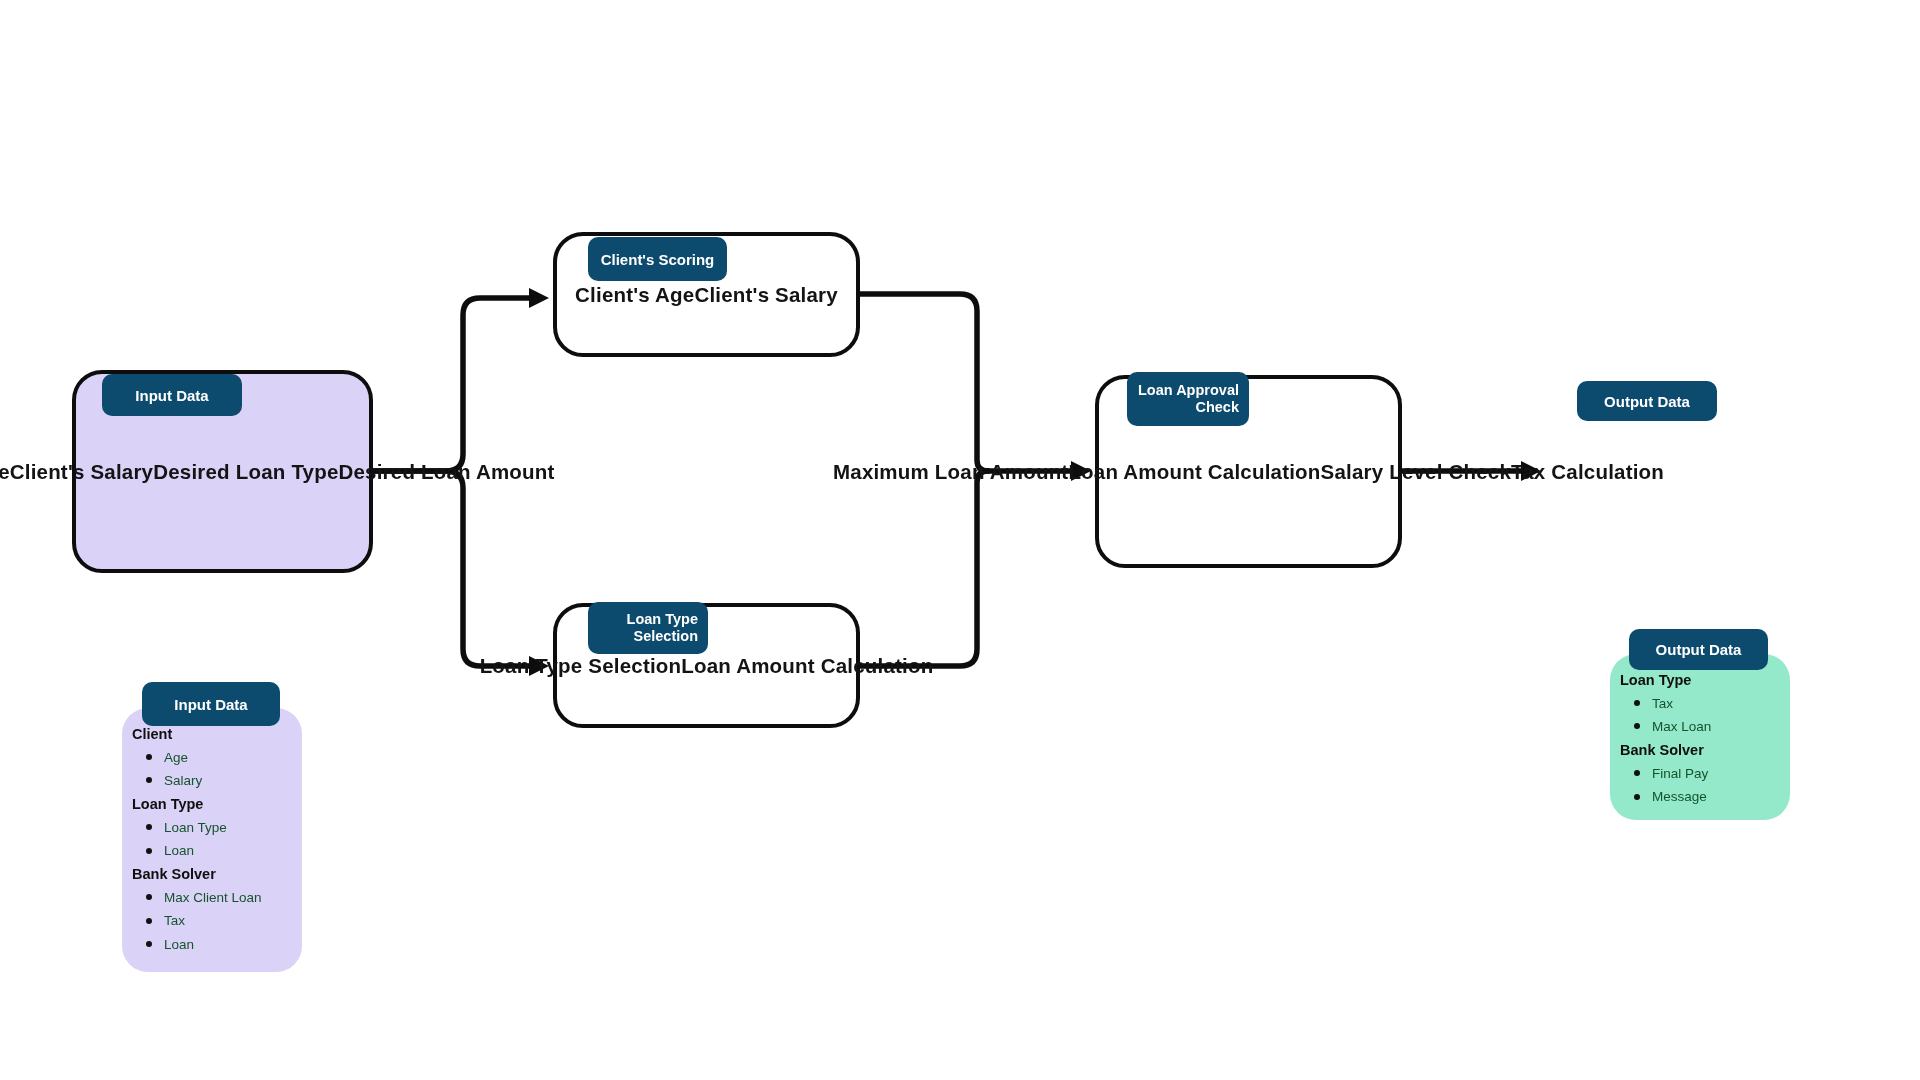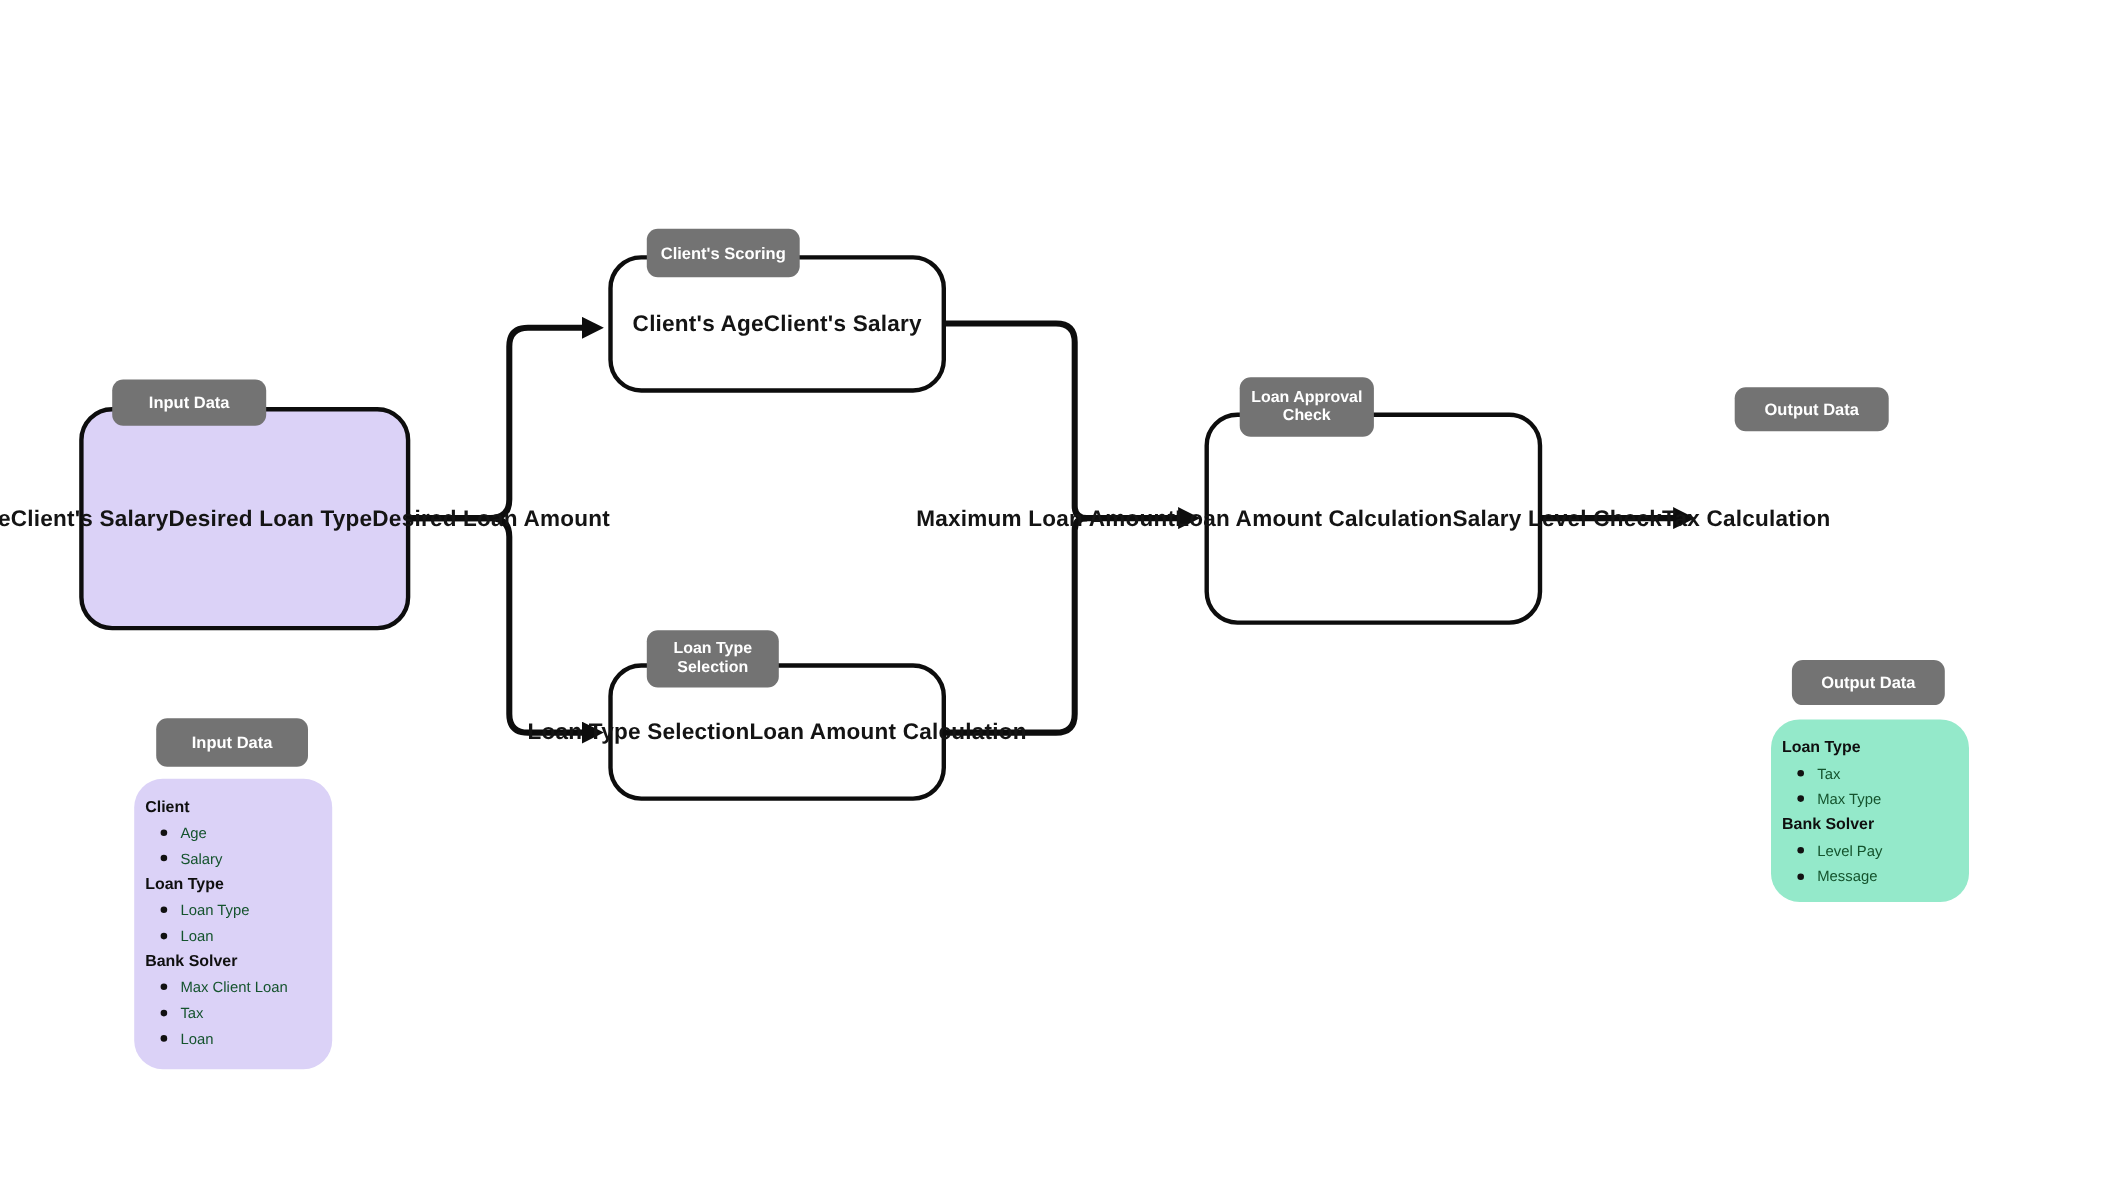--- a/index.html
+++ b/index.html
@@ -11,24 +11,24 @@
   
   .node{position:absolute;box-sizing:border-box;border:4.5px solid #0d0d0d;border-radius:30px;
         display:flex;flex-direction:row;justify-content:center;align-items:center;z-index:2;}
   .node .nline{font-weight:700;font-size:20.5px;line-height:34px;letter-spacing:.2px;
                text-align:center;white-space:nowrap;color:#141414;}
   .fill-lavender{background:#dbd2f7;}
   .fill-white{background:#ffffff;}
   .fill-mint{background:#94e9ca;}
 
   
-  .badge{position:absolute;box-sizing:border-box;background:#737373;color:#ffffff;
+  .badge{position:absolute;box-sizing:border-box;background:#0c4a6e;color:#ffffff;
          border-radius:10px;display:flex;align-items:center;justify-content:center;
-         text-align:center;font-weight:700;font-size:15px;line-height:17px;z-index:3;
-         padding:2px 10px;}
+         text-align:right;font-weight:700;font-size:15px;line-height:17px;z-index:3;
+         padding:2px 10px;margin-top:29px;}
   .badge.two{font-size:14.5px;}
 
   
   .legend{position:absolute;box-sizing:border-box;border-radius:26px;z-index:2;
           padding:14px 10px 10px 10px;}
   .legend .lrow{height:23.4px;display:flex;align-items:center;font-size:13.5px;color:#14532d;}
   .legend .lrow.head{font-weight:700;font-size:14.5px;color:#0f0f0f;}
   .legend .lrow.item{padding-left:6px;}
   .legend .dot{width:6px;height:6px;border-radius:50%;background:#111;display:inline-block;
                margin:0 12px 0 8px;flex:0 0 auto;}
@@ -121,26 +121,26 @@
 
   <div class="badge" style="left:1629px;top:600px;width:139px;height:41px;">Output Data</div>
   <div class="legend fill-mint" style="left:1610px;top:654px;width:180px;height:166px;">
     <div class="lrow head">Loan Type</div>
     <div class="lrow item">
         <span class="dot"></span>
         <span>Tax</span>
       </div>
     <div class="lrow item">
         <span class="dot"></span>
-        <span>Max Type</span>
+        <span>Max Loan</span>
       </div>
     <div class="lrow head">Bank Solver</div>
     <div class="lrow item">
         <span class="dot"></span>
-        <span>Level Pay</span>
+        <span>Final Pay</span>
       </div>
     <div class="lrow item">
         <span class="dot"></span>
         <span>Message</span>
       </div>
   </div>
 
 </div>
 
 </body></html>

